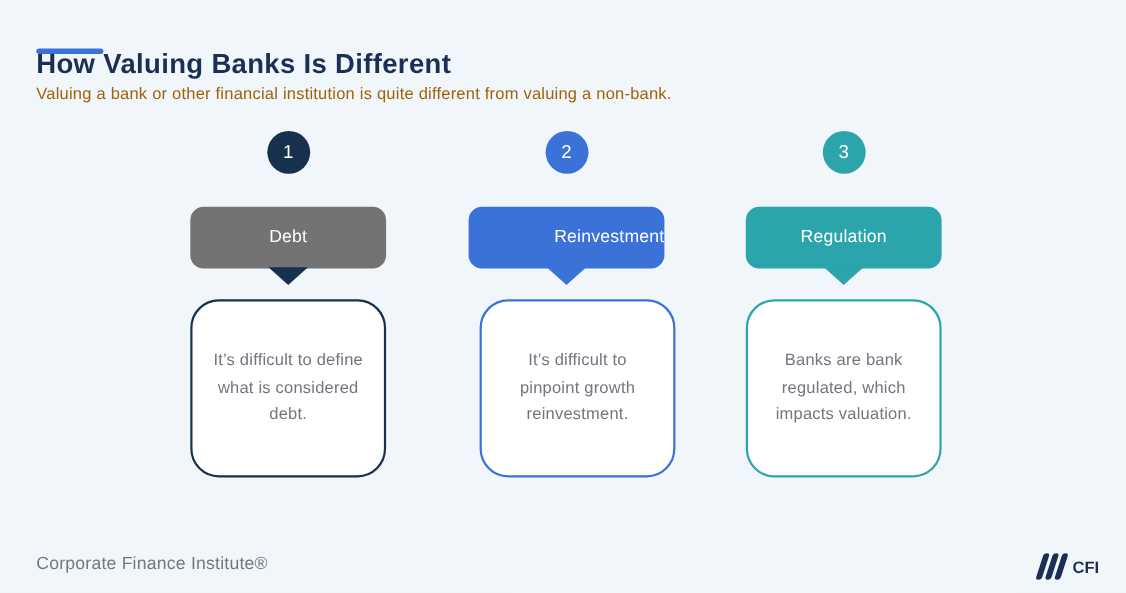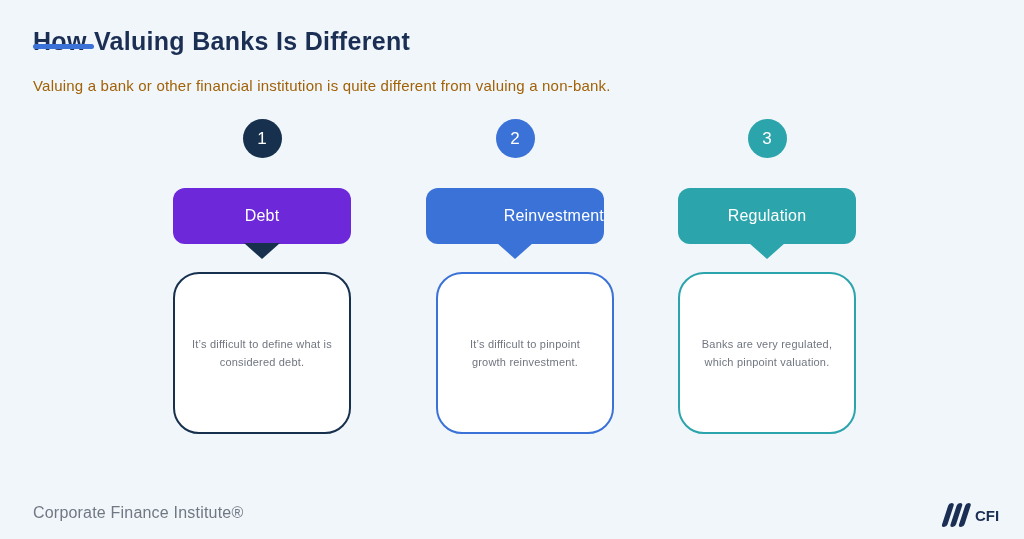--- a/index.html
+++ b/index.html
@@ -4,21 +4,21 @@
 <style>
   html, body { margin: 0; padding: 0; }
   body {
     width: 1024px; height: 539px;
     position: relative;
     overflow: hidden;
     font-family: "Liberation Sans", sans-serif;
     background: #F1F6FA;
   }
   .page-title {
-    position: absolute; left: 33px; top: 10px;
+    position: absolute; left: 33px; top: 27px;
     font-size: 25px; font-weight: 600; letter-spacing: 0.3px;
     color: #1B2F55;
   }
   .title-underline {
     position: absolute; left: 33px; top: 44px;
     width: 61px; height: 5px; border-radius: 3px;
     background: #3B72D8;
   }
   .subtitle {
     position: absolute; left: 33px; top: 62px;
@@ -55,42 +55,42 @@
   .card {
     margin-top: 28px; width: 100%; height: 162px;
     box-sizing: border-box;
     background: #ffffff;
     border: 2px solid #16304E; border-radius: 26px;
     display: flex; align-items: center; justify-content: center;
   }
   .card-text {
     margin: 0; padding: 0 14px;
     text-align: center;
-    font-size: 11px; line-height: 1.65; color: #70757F;
+    font-size: 15px; line-height: 1.65; color: #70757F;
     letter-spacing: 0.2px;
   }
   .footer-credit {
     position: absolute; left: 33px; bottom: 17px;
     font-size: 16px; color: #707883; letter-spacing: 0.2px;
   }
   .logo {
     position: absolute; right: 23px; bottom: 9px;
     display: flex; align-items: flex-end;
   }
 </style>
 </head>
 <body style="background: rgb(241, 246, 250);">
 
 <h1 class="page-title">How Valuing Banks Is Different</h1>
 <div class="title-underline" style="background-color: rgb(59, 114, 216);"></div>
 <p class="subtitle">Valuing a bank or other financial institution is quite different from valuing a non-bank.</p>
 
 <div class="column col-1">
   <div class="num-circle" style="background-color: rgb(22, 48, 78);">1</div>
-  <div class="banner" style="background-color: #6d28d9;">
+  <div class="banner" style="background-color: #737373;">
     <span>Debt</span>
     <div class="banner-tail" style="border-top-color: rgb(22, 48, 78);"></div>
   </div>
   <div class="card" style="border-color: rgb(22, 48, 78);">
     <p class="card-text">It’s difficult to define what is considered debt.</p>
   </div>
 </div>
 
 <div class="column col-2">
   <div class="num-circle" style="background-color: rgb(59, 114, 216);">2</div>
@@ -103,21 +103,21 @@
   </div>
 </div>
 
 <div class="column col-3">
   <div class="num-circle" style="background-color: rgb(43, 164, 172);">3</div>
   <div class="banner" style="background-color: rgb(43, 164, 172); align-items: center;">
     <span>Regulation</span>
     <div class="banner-tail" style="border-top-color: rgb(43, 164, 172);"></div>
   </div>
   <div class="card" style="border-color: rgb(43, 164, 172);">
-    <p class="card-text">Banks are very regulated, which pinpoint valuation.</p>
+    <p class="card-text">Banks are bank regulated, which impacts valuation.</p>
   </div>
 </div>
 
 <div class="footer-credit">Corporate Finance Institute®</div>
 
 <div class="logo">
   <svg width="62" height="30" viewBox="0 0 62 30">
     <g fill="#1B2F55" transform="translate(10,3) skewX(-18)">
       <rect x="0" y="0" width="5.5" height="24" rx="2.75"></rect>
       <rect x="8.5" y="0" width="5.5" height="24" rx="2.75"></rect>

